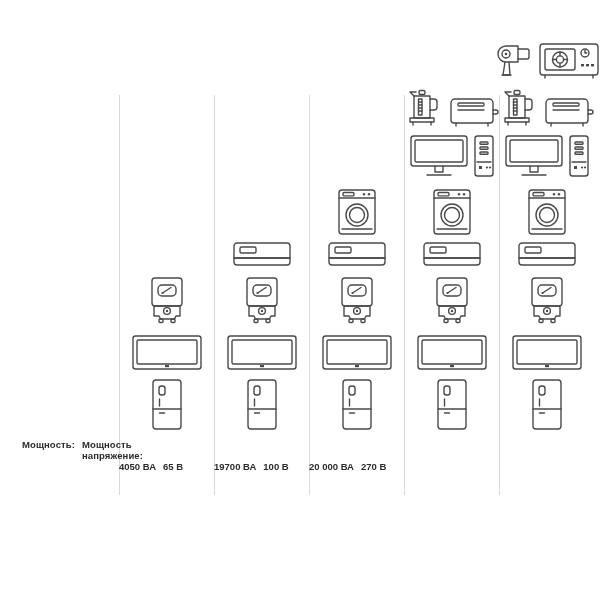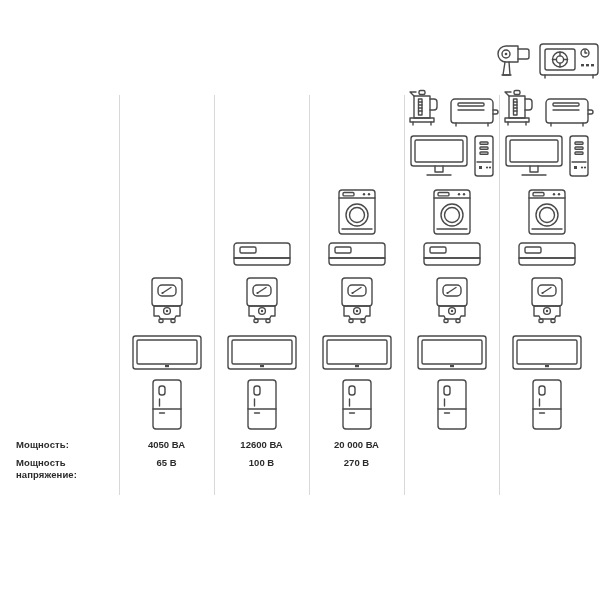--- a/index.html
+++ b/index.html
@@ -82,41 +82,41 @@
     position: absolute;
     left: 0;
     top: 437px;
     width: 600px;
     height: 58px;
     display: flex;
   }
   .stats-labels {
     width: 119px;
     box-sizing: border-box;
-    padding-left: 16px;
+    padding-left: 22px;
     padding-top: 2px;
     display: flex;
-    flex-direction: column;
+    flex-direction: row;
     gap: 7px;
   }
   .stat-label {
     font-size: 9.5px;
     font-weight: bold;
     color: #2b2b2b;
     line-height: 1.2;
     letter-spacing: 0.1px;
   }
   .stats-cols {
     width: 476px;
     display: flex;
   }
   .stats-col {
     width: 95px;
     display: flex;
-    flex-direction: column;
+    flex-direction: row;
     align-items: center;
     gap: 7px;
     padding-top: 2px;
     box-sizing: border-box;
   }
   .stat-value {
     font-size: 9.5px;
     font-weight: bold;
     color: #2b2b2b;
     line-height: 1.2;
@@ -523,21 +523,21 @@
     <div class="stats-labels">
       <div class="stat-label">Мощность:</div>
       <div class="stat-label"><span>Мощность</span><br><span>напряжение:</span></div>
     </div>
     <div class="stats-cols" id="stats-host">
         <div class="stats-col">
           <div class="stat-value">4050 ВА</div>
           <div class="stat-value">65 В</div>
         </div>
         <div class="stats-col">
-          <div class="stat-value">12600 ВА</div>
+          <div class="stat-value">19700 ВА</div>
           <div class="stat-value">100 В</div>
         </div>
         <div class="stats-col">
           <div class="stat-value">20 000 ВА</div>
           <div class="stat-value">270 В</div>
         </div>
       </div>
   </div>
 
 </div>

